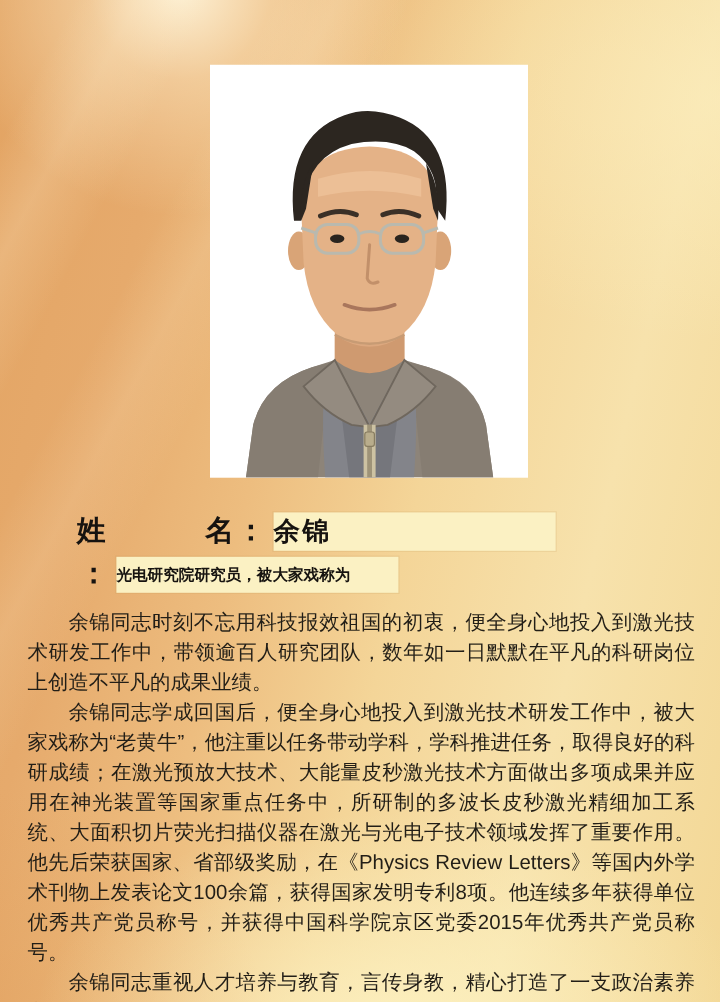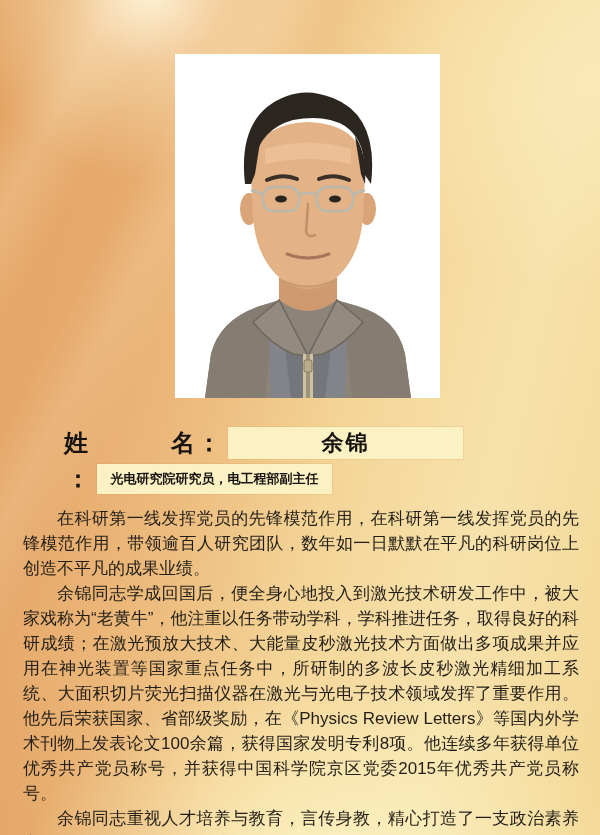--- a/index.html
+++ b/index.html
@@ -43,21 +43,21 @@
     white-space:nowrap;
   }
   .field-colon {
     font-size:24px; font-weight:bold; color:#161310; line-height:1;
     margin-left:2px;
   }
   .field-box {
     margin-left:7px;
     width:235px;
     background:#fbf1c3;
-    display:flex; align-items:center; justify-content:center;
+    display:flex; align-items:center; justify-content:flex-start;
     box-shadow: 0 0 0 1px rgba(190,150,80,0.15);
   }
   .box-name { height:32px; }
   .box-unit { height:30px; }
   .name-value { font-size:22px; font-weight:bold; color:#161310; letter-spacing:2px; }
   .unit-value { font-size:13px; font-weight:bold; color:#161310; }
   .bio {
     position:absolute; left:23px; top:506px; width:556px;
     font-size:17px; line-height:25px; color:#221e17;
     text-align:justify;
@@ -123,22 +123,22 @@
     <span class="field-label">姓名</span>
       <span class="field-colon">：</span>
     <div class="field-box box-name">
       <span class="name-value">余锦</span>
     </div>
   </div>
 
   <div class="field-row row-unit">
       <span class="field-colon">：</span>
     <div class="field-box box-unit">
-      <span class="unit-value">光电研究院研究员，电工程部副主任</span>
+      <span class="unit-value">光电研究院研究员，被大家戏称为</span>
     </div>
   </div>
 
   <div class="bio">
-    <p>在科研第一线发挥党员的先锋模范作用，在科研第一线发挥党员的先锋模范作用，带领逾百人研究团队，数年如一日默默在平凡的科研岗位上创造不平凡的成果业绩。</p>
+    <p>余锦同志时刻不忘用科技报效祖国的初衷，便全身心地投入到激光技术研发工作中，带领逾百人研究团队，数年如一日默默在平凡的科研岗位上创造不平凡的成果业绩。</p>
     <p>余锦同志学成回国后，便全身心地投入到激光技术研发工作中，被大家戏称为“老黄牛”，他注重以任务带动学科，学科推进任务，取得良好的科研成绩；在激光预放大技术、大能量皮秒激光技术方面做出多项成果并应用在神光装置等国家重点任务中，所研制的多波长皮秒激光精细加工系统、大面积切片荧光扫描仪器在激光与光电子技术领域发挥了重要作用。他先后荣获国家、省部级奖励，在《Physics Review Letters》等国内外学术刊物上发表论文100余篇，获得国家发明专利8项。他连续多年获得单位优秀共产党员称号，并获得中国科学院京区党委2015年优秀共产党员称号。</p>
     <p>余锦同志重视人才培养与教育，言传身教，精心打造了一支政治素养高、科研水平强、团结拼搏、阳光向上、能打“硬仗”的科研团队。</p>
   </div>
 </div>
 
 </body></html>

